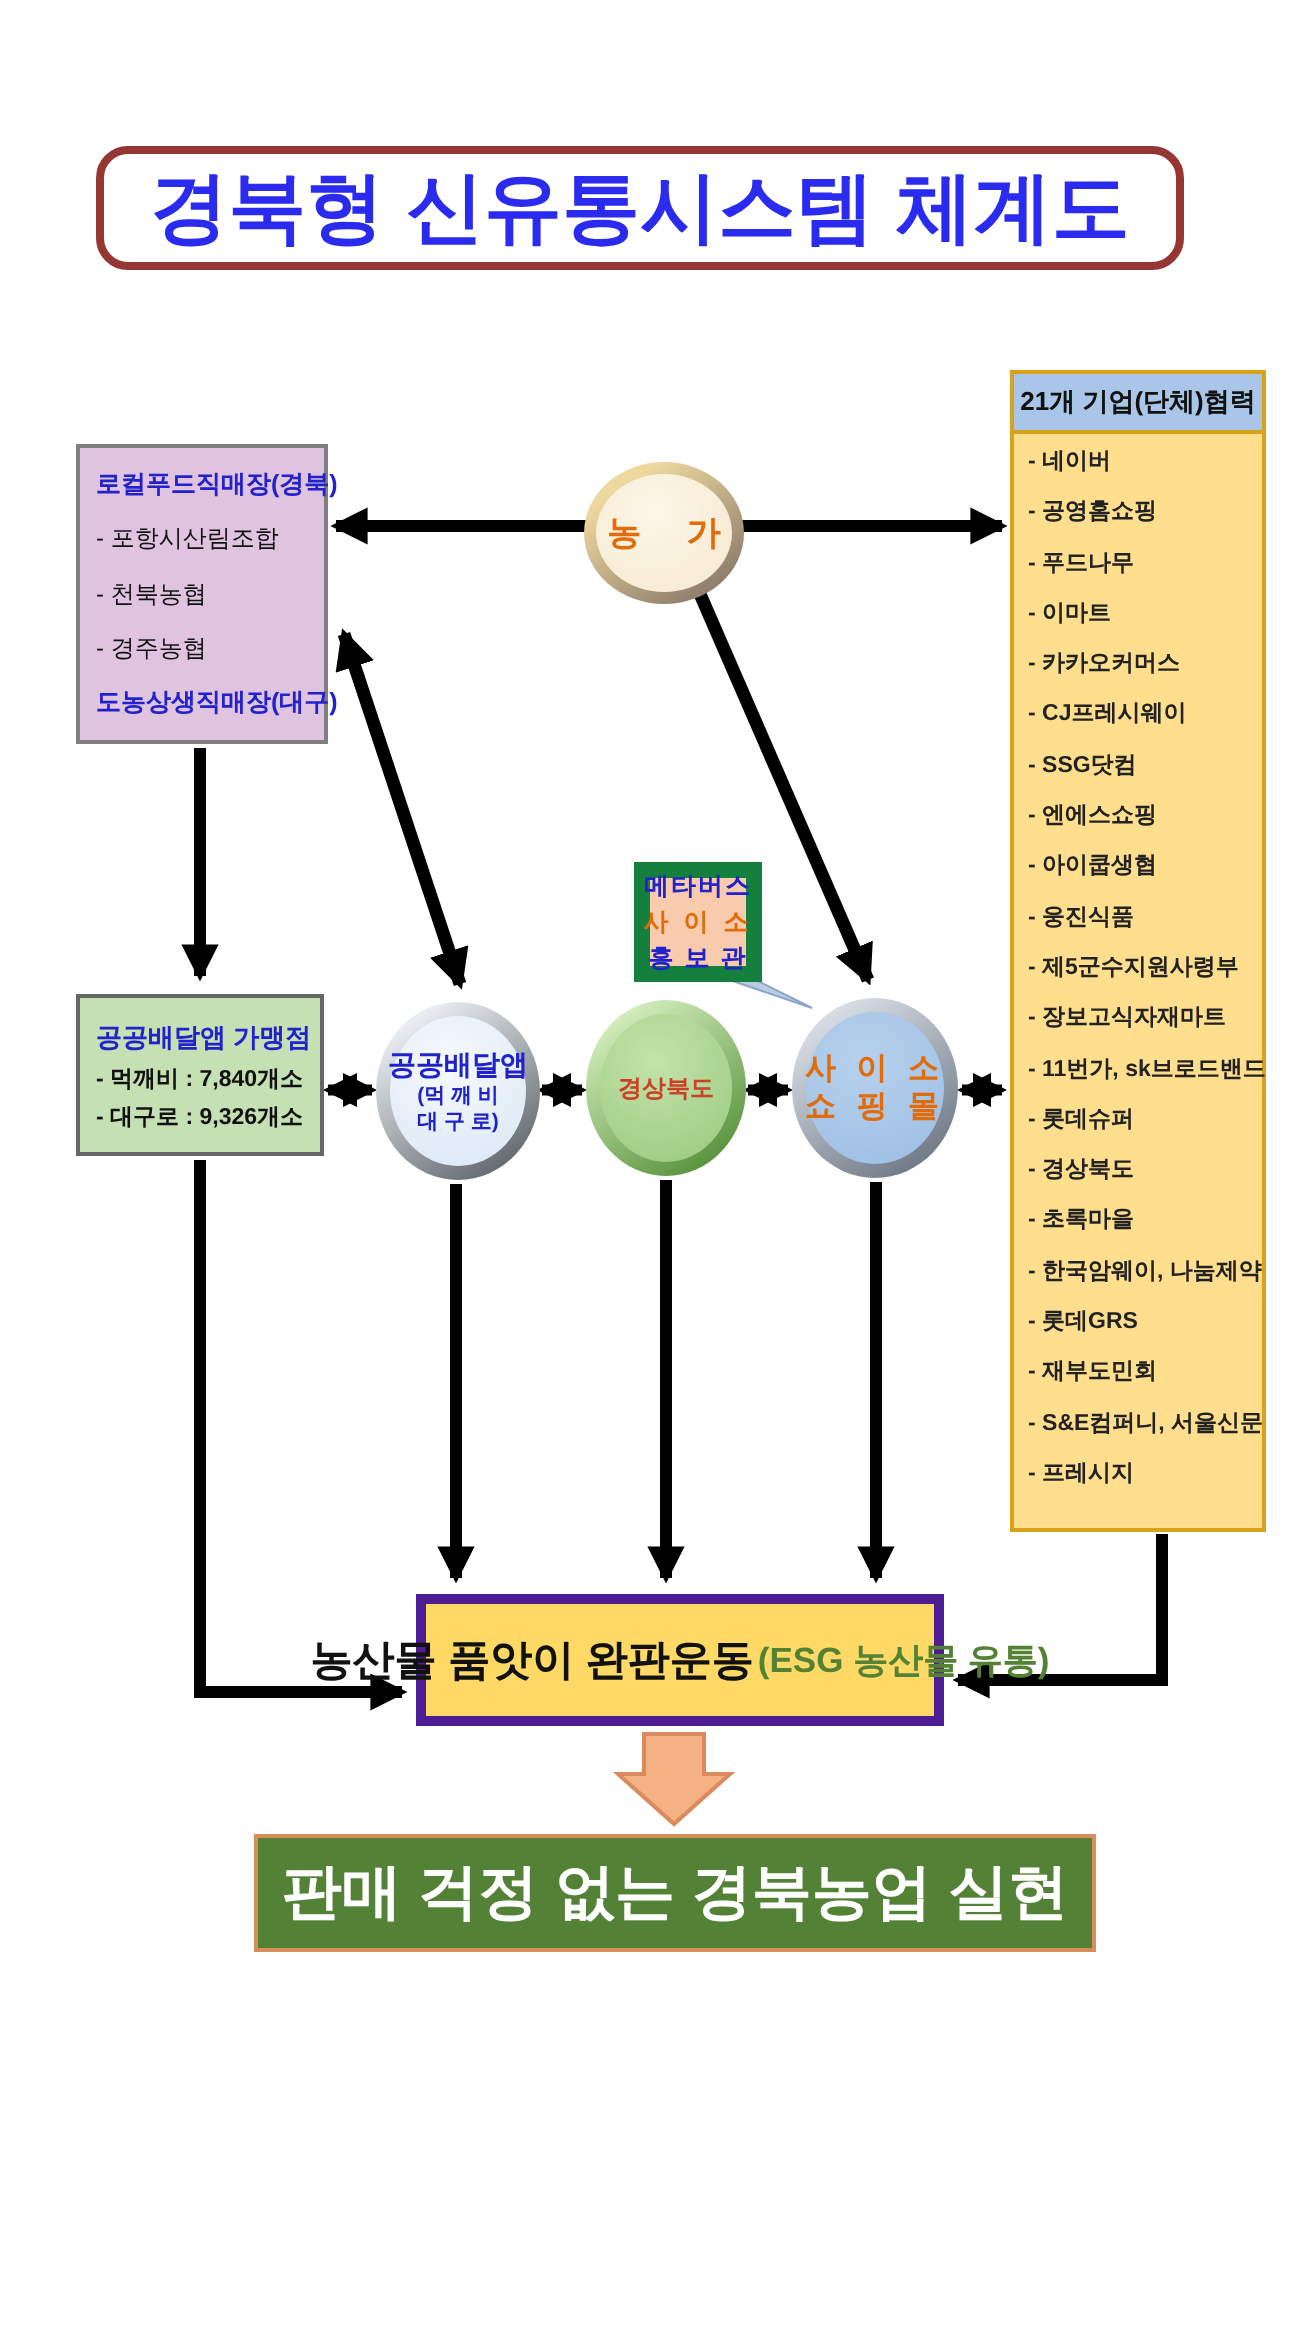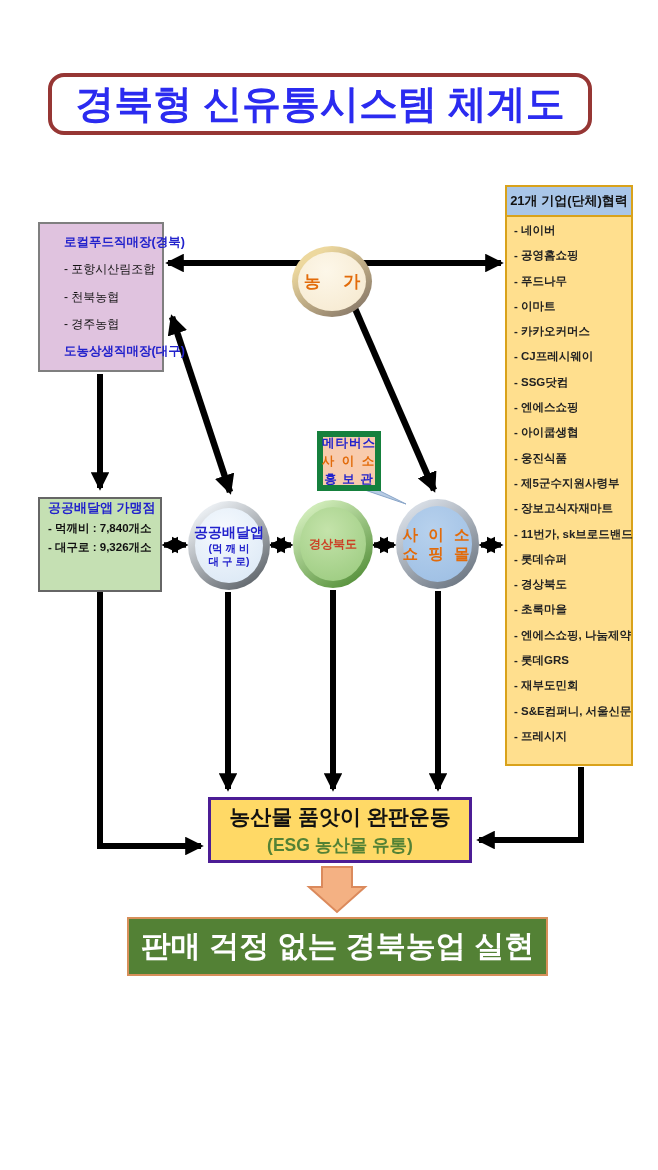--- a/index.html
+++ b/index.html
@@ -28,41 +28,41 @@
   .partner-list{
     list-style:none;margin:0;padding:6px 2px 6px 7px;height:533px;box-sizing:border-box;
     display:flex;flex-direction:column;justify-content:space-between;
   }
   .partner-list li{font-size:11.5px;font-weight:bold;color:#222;white-space:nowrap;}
 
   
   .local-box{
     position:absolute;left:38px;top:222px;width:126px;height:150px;
     background:#E0C3DF;border:2px solid #7F7F7F;box-sizing:border-box;z-index:2;
-    display:flex;flex-direction:column;justify-content:space-between;padding:10px 4px 10px 24px;
+    display:flex;flex-direction:column;justify-content:space-between;padding:10px 4px 10px 8px;
   }
   .local-box .blue-head{font-size:12.5px;font-weight:bold;color:#2222CC;white-space:nowrap;}
   .local-box .item{font-size:12px;font-weight:normal;color:#111;white-space:nowrap;}
 
   
   .stores-box{
-    position:absolute;left:38px;top:497px;width:124px;height:95px;
+    position:absolute;left:38px;top:497px;width:124px;height:81px;
     background:#C5E0B3;border:2px solid #666;box-sizing:border-box;z-index:2;
-    display:flex;flex-direction:column;justify-content:flex-start;gap:4px;padding-left:8px;
+    display:flex;flex-direction:column;justify-content:center;gap:4px;padding-left:8px;
   }
   .stores-box .blue-head{font-size:13px;font-weight:bold;color:#2222CC;white-space:nowrap;}
   .stores-box .item{font-size:11.5px;font-weight:bold;color:#111;white-space:nowrap;}
 
   
   .oval{position:absolute;border-radius:50%;z-index:3;}
   .oval .inner{
     position:absolute;inset:6px;border-radius:50%;
     display:flex;flex-direction:column;align-items:center;justify-content:center;
   }
-  .farm-oval{left:292px;top:246px;width:80px;height:71px;
+  .farm-oval{left:292px;top:231px;width:80px;height:71px;
     background:linear-gradient(145deg,#EDD89E 20%,#8F7F6C 85%);}
   .farm-oval .inner{background:radial-gradient(circle at 42% 32%,#FDF7E9,#F5E8CD);}
   .farm-oval .lbl{font-size:17px;font-weight:bold;color:#E26B0A;letter-spacing:9px;padding-left:9px;white-space:nowrap;}
 
   .app-oval{left:188px;top:501px;width:82px;height:89px;
     background:linear-gradient(145deg,#E9EDF1 15%,#5F656B 90%);}
   .app-oval .inner{background:radial-gradient(circle at 42% 32%,#F6FAFE,#D8E6F4);inset:7px;}
   .app-oval .lbl{font-size:14px;font-weight:bold;color:#2222CC;white-space:nowrap;}
   .app-oval .sub{font-size:10.5px;font-weight:bold;color:#2222CC;line-height:13px;white-space:nowrap;}
 
@@ -72,31 +72,31 @@
   .prov-oval .lbl{font-size:12px;font-weight:bold;color:#CC4125;white-space:nowrap;}
 
   .saiso-oval{left:396px;top:499px;width:83px;height:90px;
     background:linear-gradient(145deg,#D6DCE4 15%,#6C7682 90%);}
   .saiso-oval .inner{background:radial-gradient(circle at 42% 32%,#B7D1ED,#9BBDE3);inset:7px;}
   .saiso-oval .lbl{font-size:15.5px;font-weight:bold;color:#E26B0A;line-height:19px;letter-spacing:3px;white-space:nowrap;}
 
   
   .callout{
     position:absolute;left:317px;top:431px;width:64px;height:60px;
-    background:#F8CBAD;border:6px solid #15803d;box-sizing:border-box;z-index:3;
+    background:#F8CBAD;border:8px solid #15803d;box-sizing:border-box;z-index:3;
     display:flex;flex-direction:column;align-items:center;justify-content:center;line-height:18px;
   }
   .callout .c-blue{font-size:12.5px;font-weight:bold;color:#2222CC;white-space:nowrap;letter-spacing:1px;}
   .callout .c-orange{font-size:12.5px;font-weight:bold;color:#E26B0A;white-space:nowrap;letter-spacing:2px;}
 
   
   .campaign-box{
     position:absolute;left:208px;top:797px;width:264px;height:66px;
-    background:#FFD966;border:3px solid #4c1d95;box-sizing:border-box;z-index:2;
-    display:flex;flex-direction:column;align-items:center;justify-content:center;gap:2px;
+    background:#FFD966;border:5px solid #4c1d95;box-sizing:border-box;z-index:2;
+    display:flex;flex-direction:row;align-items:center;justify-content:center;gap:2px;
   }
   .campaign-box .l1{font-size:21px;font-weight:bold;color:#111;white-space:nowrap;}
   .campaign-box .l2{font-size:17.5px;font-weight:bold;color:#548235;white-space:nowrap;}
 
   
   .goal-box{
     position:absolute;left:127px;top:917px;width:421px;height:59px;
     background:#538135;border:2px solid #D78F5A;box-sizing:border-box;z-index:2;
     display:flex;align-items:center;justify-content:center;
   }
@@ -162,21 +162,21 @@
       <li>- SSG닷컴</li>
       <li>- 엔에스쇼핑</li>
       <li>- 아이쿱생협</li>
       <li>- 웅진식품</li>
       <li>- 제5군수지원사령부</li>
       <li>- 장보고식자재마트</li>
       <li>- 11번가, sk브로드밴드</li>
       <li>- 롯데슈퍼</li>
       <li>- 경상북도</li>
       <li>- 초록마을</li>
-      <li>- 엔에스쇼핑, 나눔제약</li>
+      <li>- 한국암웨이, 나눔제약</li>
       <li>- 롯데GRS</li>
       <li>- 재부도민회</li>
       <li>- S&amp;E컴퍼니, 서울신문</li>
       <li>- 프레시지</li>
     </ul>
   </div>
 
   <div class="local-box">
     <div class="blue-head">로컬푸드직매장(경북)</div>
     <div class="item">- 포항시산림조합</div>

